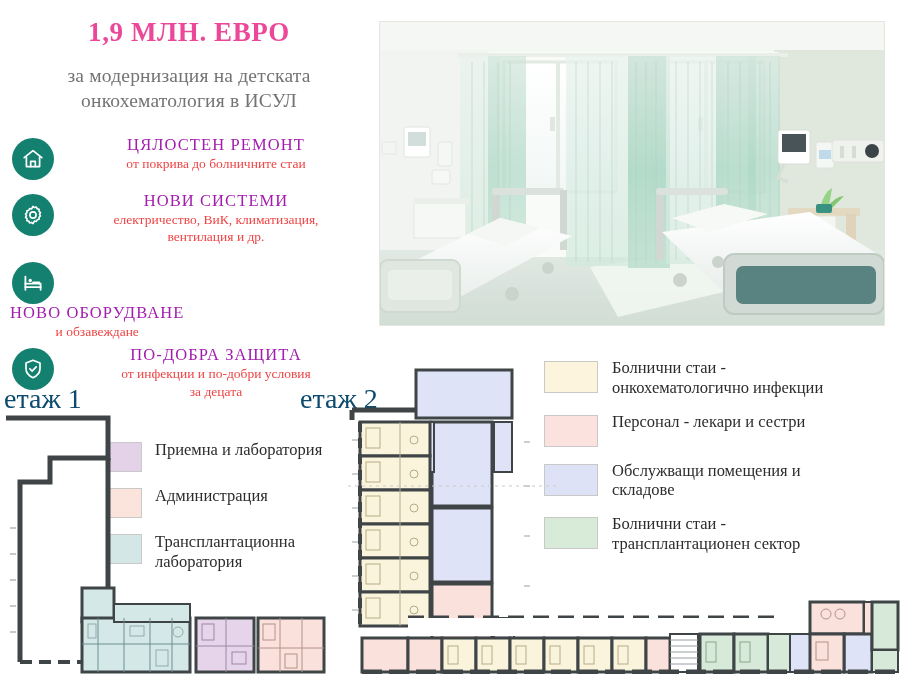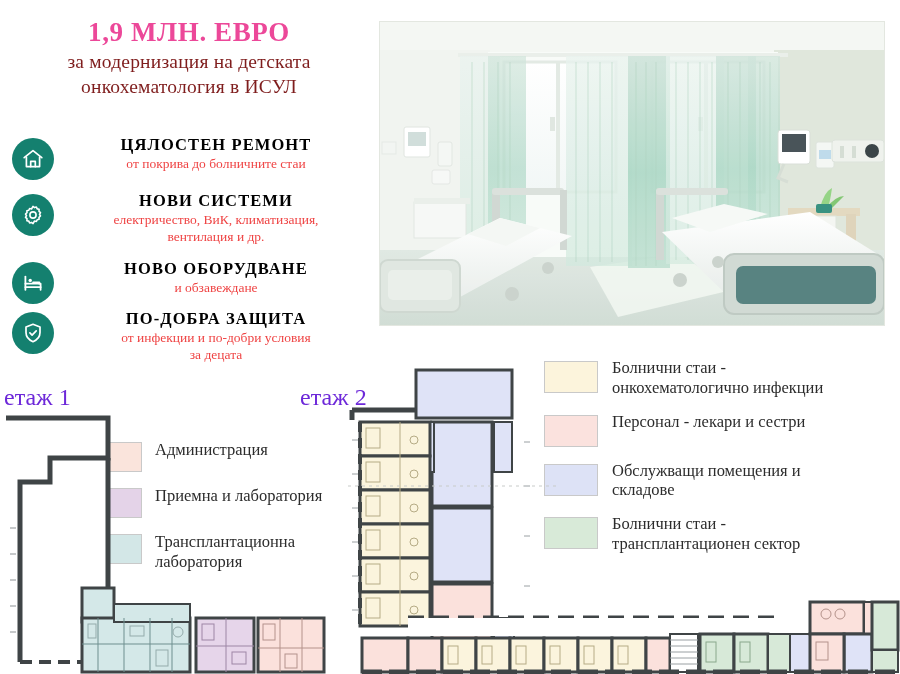--- a/index.html
+++ b/index.html
@@ -16,56 +16,56 @@
   
   #title-block{
     position:absolute;left:0;top:18px;width:378px;
     text-align:center;color:#0e6b63;
   }
   #title-main{
     font-size:27px;font-weight:bold;letter-spacing:.6px;line-height:1.08;
     color:#ec4899;
   }
   #title-sub{
-    font-size:19.5px;line-height:1.25;margin-top:3px;color:#7f1d1d;
+    font-size:19.5px;line-height:1.25;margin-top:17px;color:#737373;
     letter-spacing:.2px;
   }
 
   
   #features{position:absolute;left:6px;top:136px;width:372px;}
   .feature{display:flex;align-items:flex-start;}
   .feat-icon{
     width:42px;height:42px;border-radius:50%;
     background:#14806f;flex:0 0 42px;margin-top:2px;margin-left:6px;
     display:flex;align-items:center;justify-content:center;
   }
   .feat-icon svg{display:block;}
   .feat-text{flex:1;text-align:center;padding:0 4px;}
   .feat-title{
-    font-size:16.5px;font-weight:bold;color:#000000;letter-spacing:1.1px;
+    font-size:16.5px;font-weight:normal;color:#a21caf;letter-spacing:1.1px;
     line-height:1.15;
   }
   .feat-desc{
     font-size:13.5px;color:#ef4444;line-height:1.22;margin-top:1px;
   }
   .f1{margin-bottom:12px;}
   .f2{margin-bottom:14px;}
-  .f3{margin-bottom:6px;}
+  .f3{margin-bottom:6px;flex-direction:column;}
 
   
   #photo{
     position:absolute;left:380px;top:22px;width:504px;height:303px;
     overflow:hidden;background:#eef2ec;
     box-shadow:0 0 0 1px #e3e7e0;
   }
   #photo svg{display:block;width:504px;height:303px;}
 
   
   .floor-label{
-    position:absolute;color:#6d28d9;font-size:24px;line-height:1;
+    position:absolute;color:#0c4a6e;font-size:28px;line-height:1;
     font-family:"Liberation Serif", serif;
   }
   #floor1-label{left:4px;top:385px;}
   #floor2-label{left:300px;top:385px;}
 
   
   .legend-item{display:flex;align-items:flex-start;}
   .swatch{
     flex:0 0 auto;border:1px solid #c9c9c9;
   }
@@ -294,29 +294,29 @@
 
       <rect x="0" y="0" width="504" height="303" fill="#ffffff" opacity=".06"></rect>
     </svg>
   </div>
 
   <div class="floor-label" id="floor1-label">етаж 1</div>
   <div class="floor-label" id="floor2-label">етаж 2</div>
 
   <div id="legend-left">
     <div class="legend-item">
+      <div class="swatch" style="background-color: rgb(228, 211, 232);"></div>
+      <div class="legend-text">
+        <div>Приемна и лаборатория</div>
+      </div>
+    </div>
+    <div class="legend-item">
       <div class="swatch" style="background-color: rgb(250, 228, 220);"></div>
       <div class="legend-text">
         <div>Администрация</div>
-      </div>
-    </div>
-    <div class="legend-item">
-      <div class="swatch" style="background-color: rgb(228, 211, 232);"></div>
-      <div class="legend-text">
-        <div>Приемна и лаборатория</div>
       </div>
     </div>
     <div class="legend-item">
       <div class="swatch" style="background-color: rgb(211, 231, 231);"></div>
       <div class="legend-text">
         <div>Трансплантационна</div>
         <div>лаборатория</div>
       </div>
     </div>
   </div>

